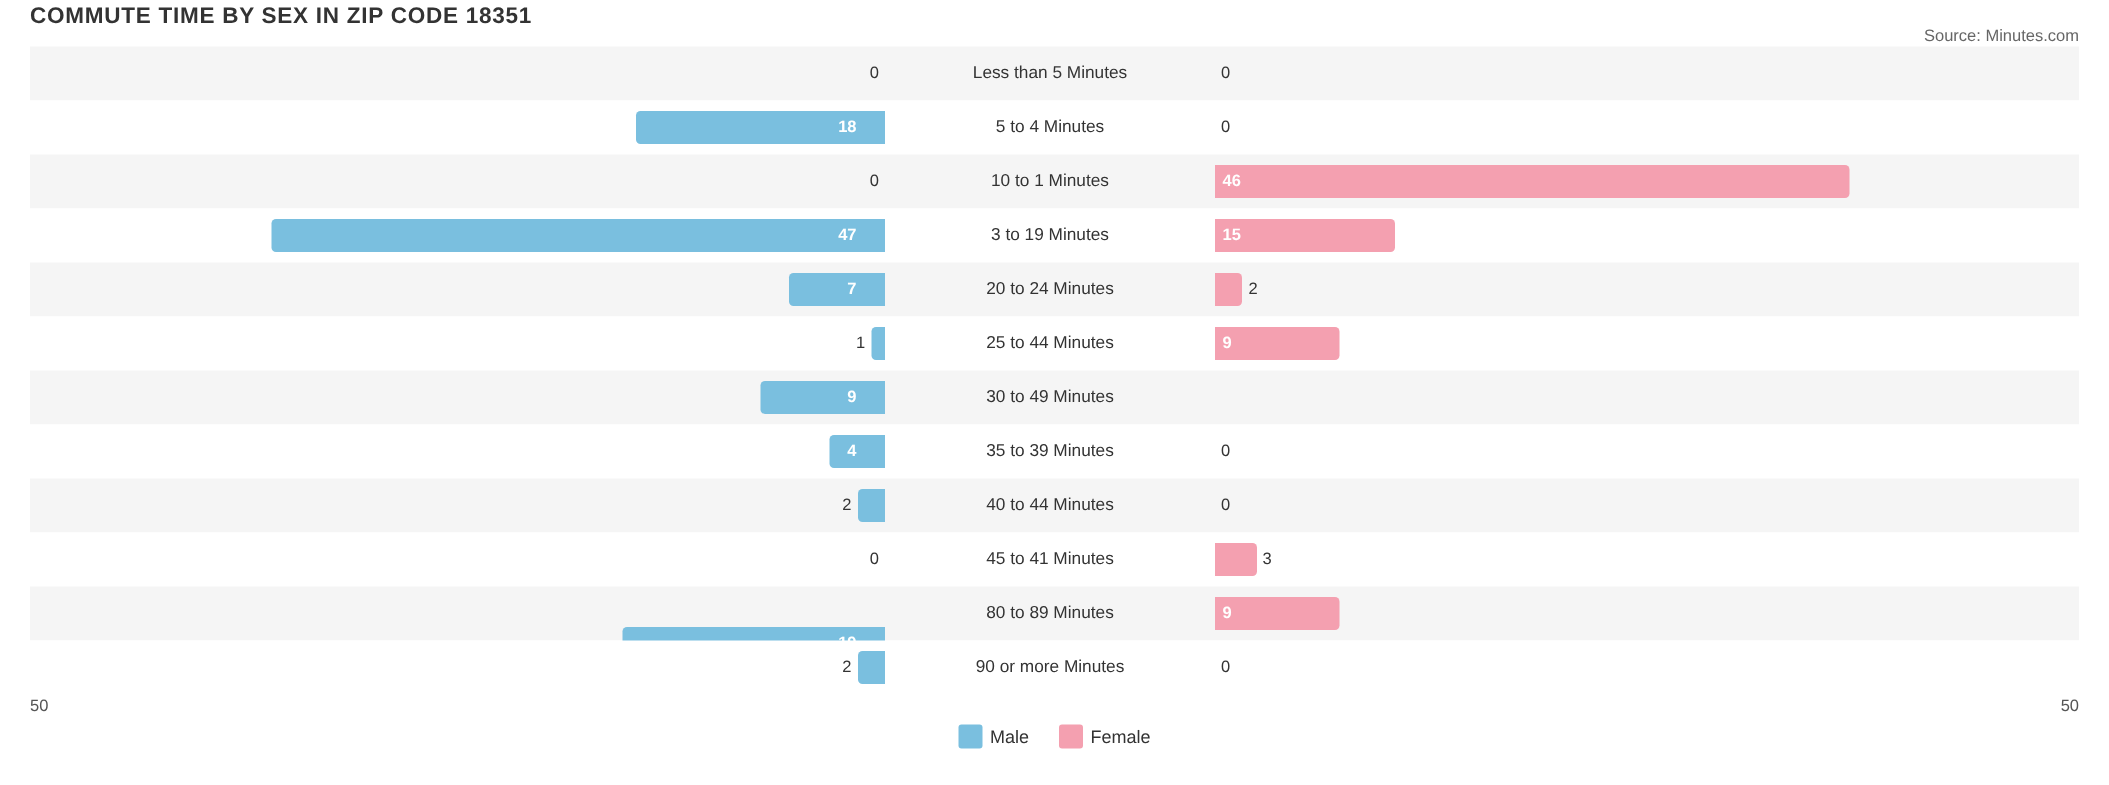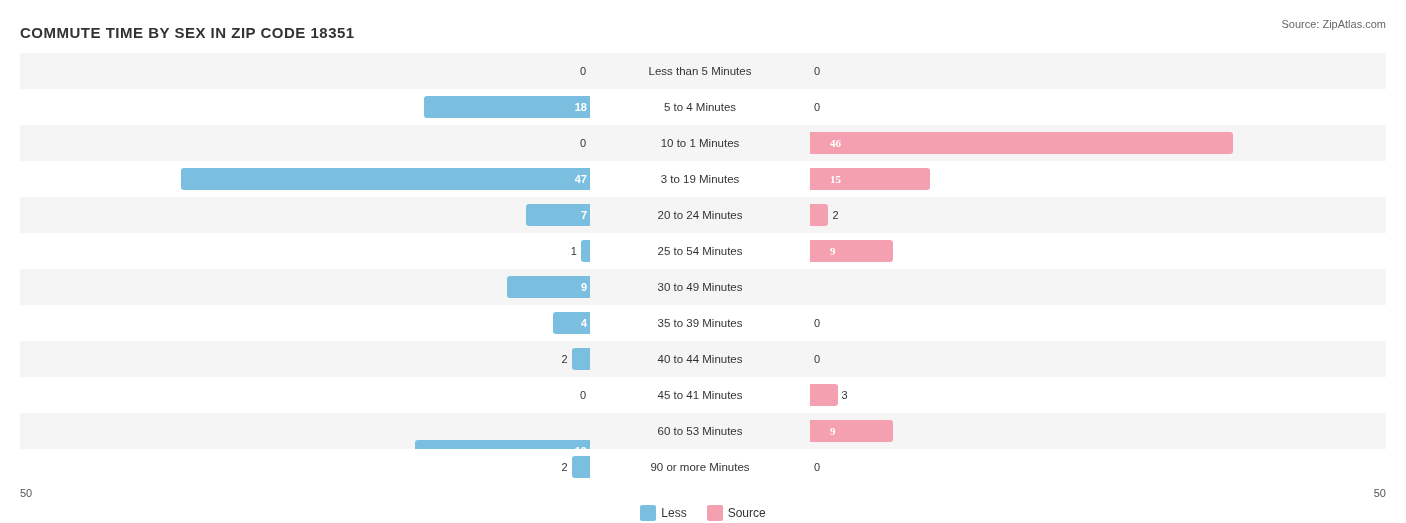--- a/index.html
+++ b/index.html
@@ -6,21 +6,21 @@
     body {
       font-family: Arial, sans-serif;
       background: #fff;
       width: 1406px;
       height: 523px;
       overflow: hidden;
     }
     .chart-container {
       width: 1406px;
       height: 523px;
-      padding: 24px 20px 40px 20px;
+      padding: 2px 20px 40px 20px;
       position: relative;
     }
     .chart-title {
       font-size: 15px;
       font-weight: bold;
       color: #333;
       text-transform: uppercase;
       letter-spacing: 0.5px;
       margin-bottom: 12px;
     }
@@ -93,32 +93,31 @@
       display: flex;
       align-items: center;
       justify-content: flex-end;
       position: absolute;
       left: 0;
     }
     .male-value-inside {
       font-size: 11px;
       color: #fff;
       position: absolute;
-      right: 3px;
+      right: 19px;
       white-space: nowrap;
       font-weight: bold;
     }
     .female-value-inside {
       font-size: 11px;
       color: #fff;
       position: absolute;
-      left: 20px;
+      left: 5px;
       white-space: nowrap;
       font-weight: bold;
-      font-family: Liberation Serif, serif;
     }
     .val-male-outside {
       font-size: 11px;
       color: #333;
       position: absolute;
       white-space: nowrap;
     }
     .val-female-outside {
       font-size: 11px;
       color: #333;
@@ -158,21 +157,21 @@
     }
     .axis-label-right {
       padding-right: 0px;
     }
   </style>
 </head>
 <body>
 
 <div class="chart-container">
   <div class="chart-title">COMMUTE TIME BY SEX IN ZIP CODE 18351</div>
-  <div class="source">Source: ZipAtlas.com</div>
+  <div class="source">Source: Minutes.com</div>
 
   <div class="chart-body" id="chart-body">
   <div class="row">
     <div class="left-side" style="width:570px; justify-content: flex-end;">
       <div class="bar-male" style="width:0px; right:0;">
         
       </div>
 
       <span class="val-male-outside" style="right:4px;">0</span>
     </div>
@@ -249,21 +248,21 @@
     </div>
   </div>
       <div class="row">
     <div class="left-side" style="width:570px; justify-content: flex-end;">
       <div class="bar-male" style="width:9.200000000000001px; right:0;">
         
       </div>
       <span class="val-male-outside" style="right:13.200000000000001px;">1</span>
 
     </div>
-    <div class="label-center">25 to 54 Minutes</div>
+    <div class="label-center">25 to 44 Minutes</div>
     <div class="right-side" style="width:570px; justify-content: flex-start;">
       <div class="bar-female" style="width:82.8px; left:0;">
         <span class="female-value-inside">9</span>
       </div>
 
     </div>
   </div>
       <div class="row">
     <div class="left-side" style="width:570px; justify-content: flex-end;">
       <div class="bar-male" style="width:82.8px; right:0;">
@@ -323,21 +322,21 @@
 
     </div>
   </div>
       <div class="row">
     <div class="left-side" style="width:570px; justify-content: flex-end;">
       <div class="bar-male" style="width:175px; right:0;margin-top:40px;">
         <span class="male-value-inside">19</span>
       </div>
 
     </div>
-    <div class="label-center">60 to 53 Minutes</div>
+    <div class="label-center">80 to 89 Minutes</div>
     <div class="right-side" style="width:570px; justify-content: flex-start;">
       <div class="bar-female" style="width:82.8px; left:0;">
         <span class="female-value-inside">9</span>
       </div>
 
     </div>
   </div>
       <div class="row">
     <div class="left-side" style="width:570px; justify-content: flex-end;">
       <div class="bar-male" style="width:18.400000000000002px; right:0;">
@@ -358,20 +357,20 @@
     </div>
 
   <div class="axis-labels">
     <span class="axis-label-left">50</span>
     <span class="axis-label-right">50</span>
   </div>
 
   <div class="legend">
     <div class="legend-item">
       <div class="legend-box" style="background:#7abfdf;"></div>
-      <span>Less</span>
+      <span>Male</span>
     </div>
     <div class="legend-item">
       <div class="legend-box" style="background:#f4a0b0;"></div>
-      <span>Source</span>
+      <span>Female</span>
     </div>
   </div>
 </div>
 
 </body></html>

